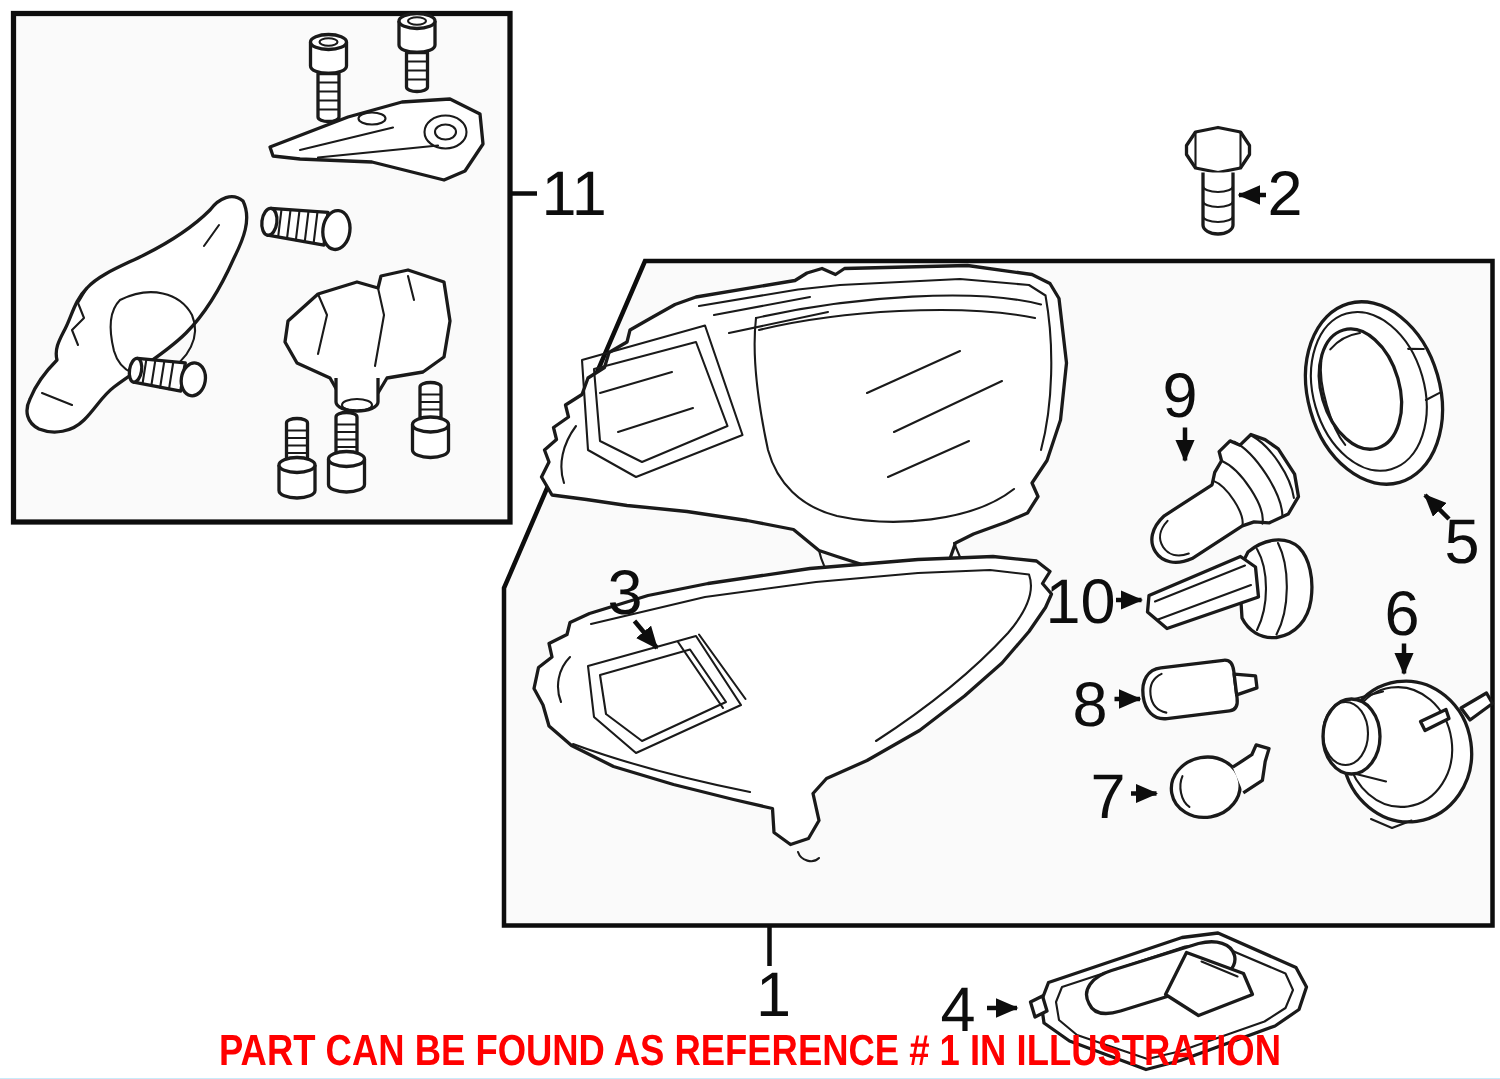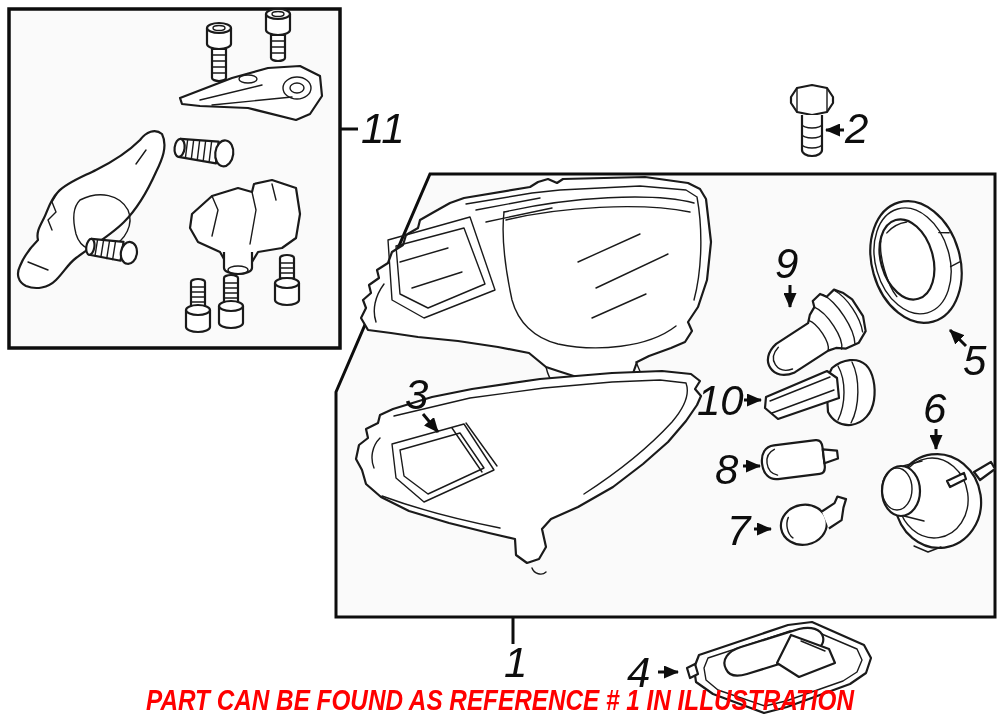--- a/index.html
+++ b/index.html
@@ -1,17 +1,17 @@
 <!DOCTYPE html>
 <html><head>
 <meta charset="utf-8">
 <style>
   html,body{margin:0;padding:0;background:#ffffff;}
   .canvas{position:relative;width:1000px;height:719px;background:#0ea5e9;overflow:hidden;
-          font-family:"Liberation Sans", sans-serif;font-style:italic;}
+          font-family:"Liberation Sans", sans-serif;}
   svg{position:absolute;left:0;top:0;}
   .callout-num{font-family:"Liberation Sans", sans-serif;font-size:42px;fill:#0d0d0d;}
   .note-text{font-family:"Liberation Sans", sans-serif;font-size:29px;font-weight:bold;}
   .ln-thin{stroke:#1a1a1a;fill:none;stroke-width:1.4;stroke-linejoin:round;stroke-linecap:round;}
   .ln-fill{stroke:#1a1a1a;fill:#ffffff;stroke-width:2.2;stroke-linejoin:round;}
   .leader{stroke:#0d0d0d;stroke-width:3;fill:none;}
 </style>
 </head>
 <body>
 

